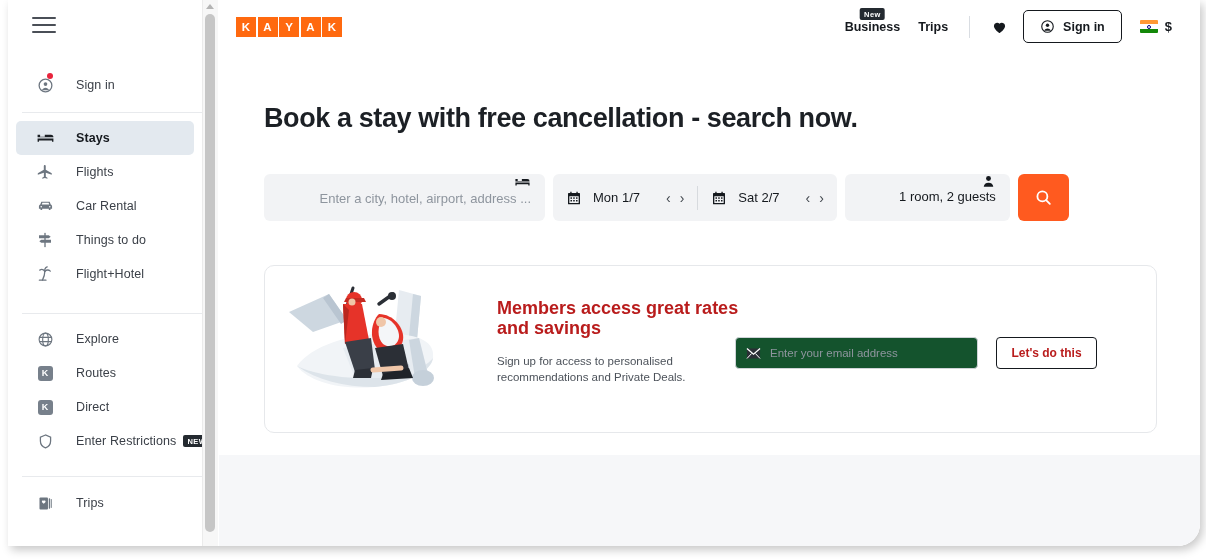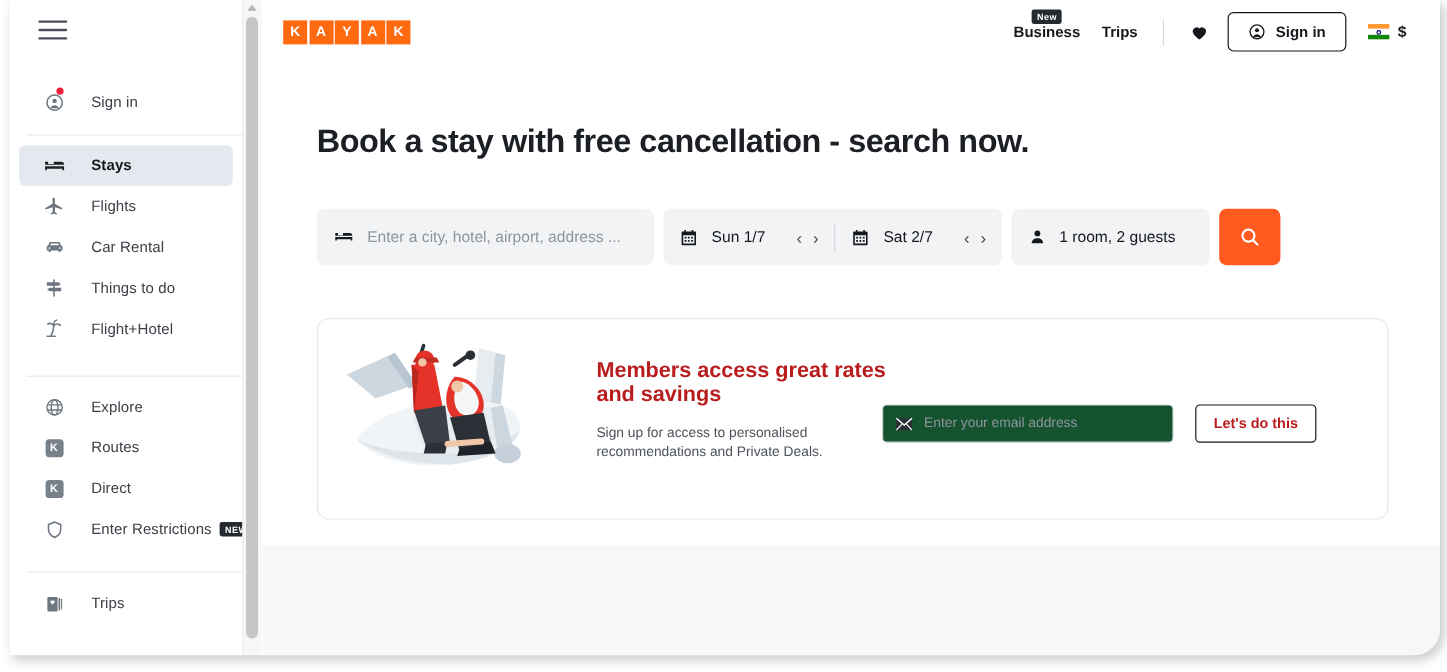--- a/index.html
+++ b/index.html
@@ -220,26 +220,27 @@
 
   
   .searchbar {
     position: absolute;
     left: 45px; top: 174px;
     display: flex;
     align-items: center;
     gap: 8px;
   }
   .sb-field {
-    display: flex; align-items: center;
+    display: flex; align-items: flex-end;
     height: 47px;
     background: #f2f3f5;
     border-radius: 6px;
     padding: 0 14px;
     cursor: pointer;
+    flex-direction: column;
   }
   .sb-loc { width: 281px; }
   .sb-dates { display: flex; align-items: center; height: 47px; background: #f2f3f5; border-radius: 6px; }
   .sb-date {
     display: flex; align-items: center;
     height: 47px;
     padding: 0 13px;
     cursor: pointer;
   }
   .sb-date .dlabel { font-size: 13px; color: #15191e; margin-left: 11px; white-space: nowrap; }
@@ -534,21 +535,21 @@
             <svg width="16" height="16" viewBox="0 0 24 24" fill="#15191e">
               <path d="M6.4 2.5h2v2h7.2v-2h2v2H20a1 1 0 0 1 1 1v15a1 1 0 0 1-1 1H4a1 1 0 0 1-1-1v-15a1 1 0 0 1 1-1h2.4v-2zM5 9.2v10.3h14V9.2H5z"></path>
               <rect x="6.7" y="11" width="2.3" height="2.2"></rect>
                 <rect x="10.8" y="11" width="2.3" height="2.2"></rect>
               <rect x="15" y="11" width="2.3" height="2.2"></rect>
                 <rect x="6.7" y="15" width="2.3" height="2.2"></rect>
               <rect x="10.8" y="15" width="2.3" height="2.2"></rect>
                 <rect x="15" y="15" width="2.3" height="2.2"></rect>
             </svg>
           </span>
-          <span class="dlabel">Sun 1/7</span>
+          <span class="dlabel">Mon 1/7</span>
           <span class="sb-arrows">
             <span>‹</span>
             <span>›</span>
           </span>
         </div>
 
         <div class="date-div"></div>
 
         <div class="sb-date">
           <span>

